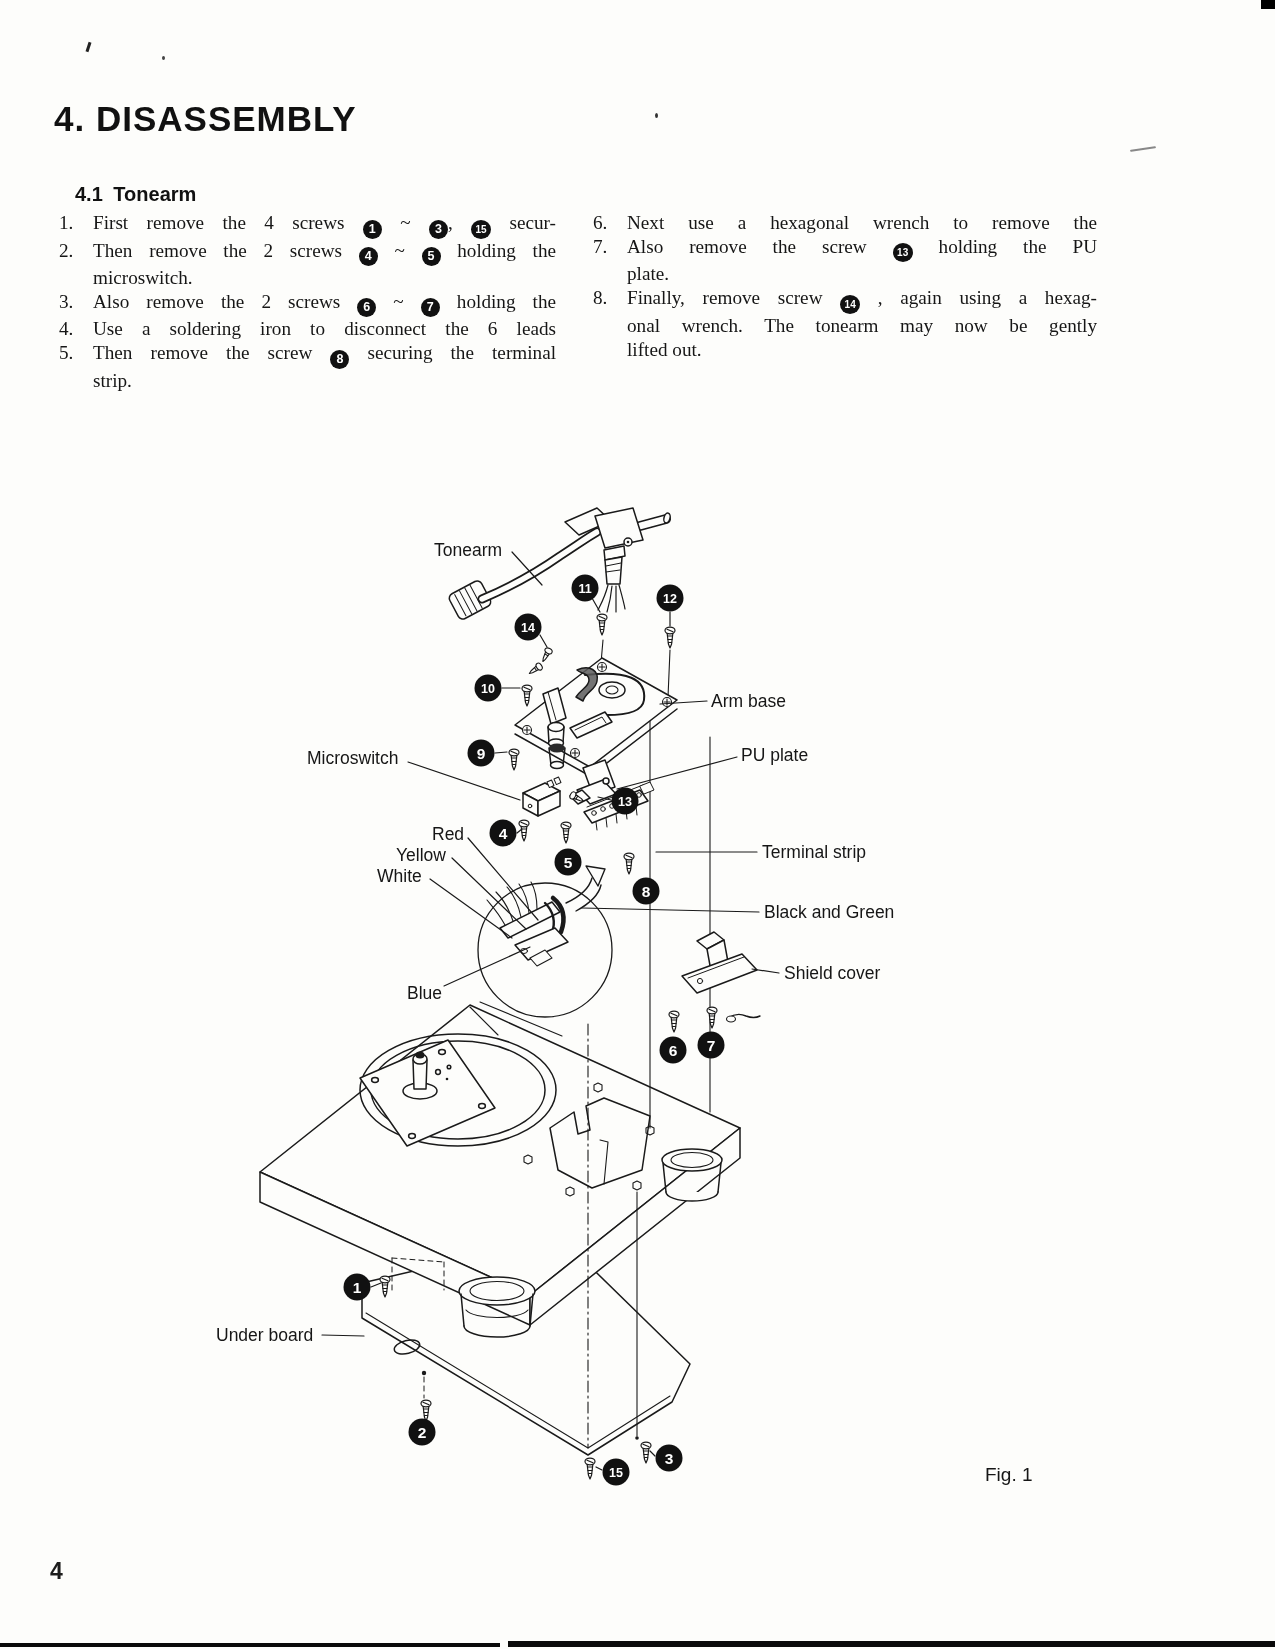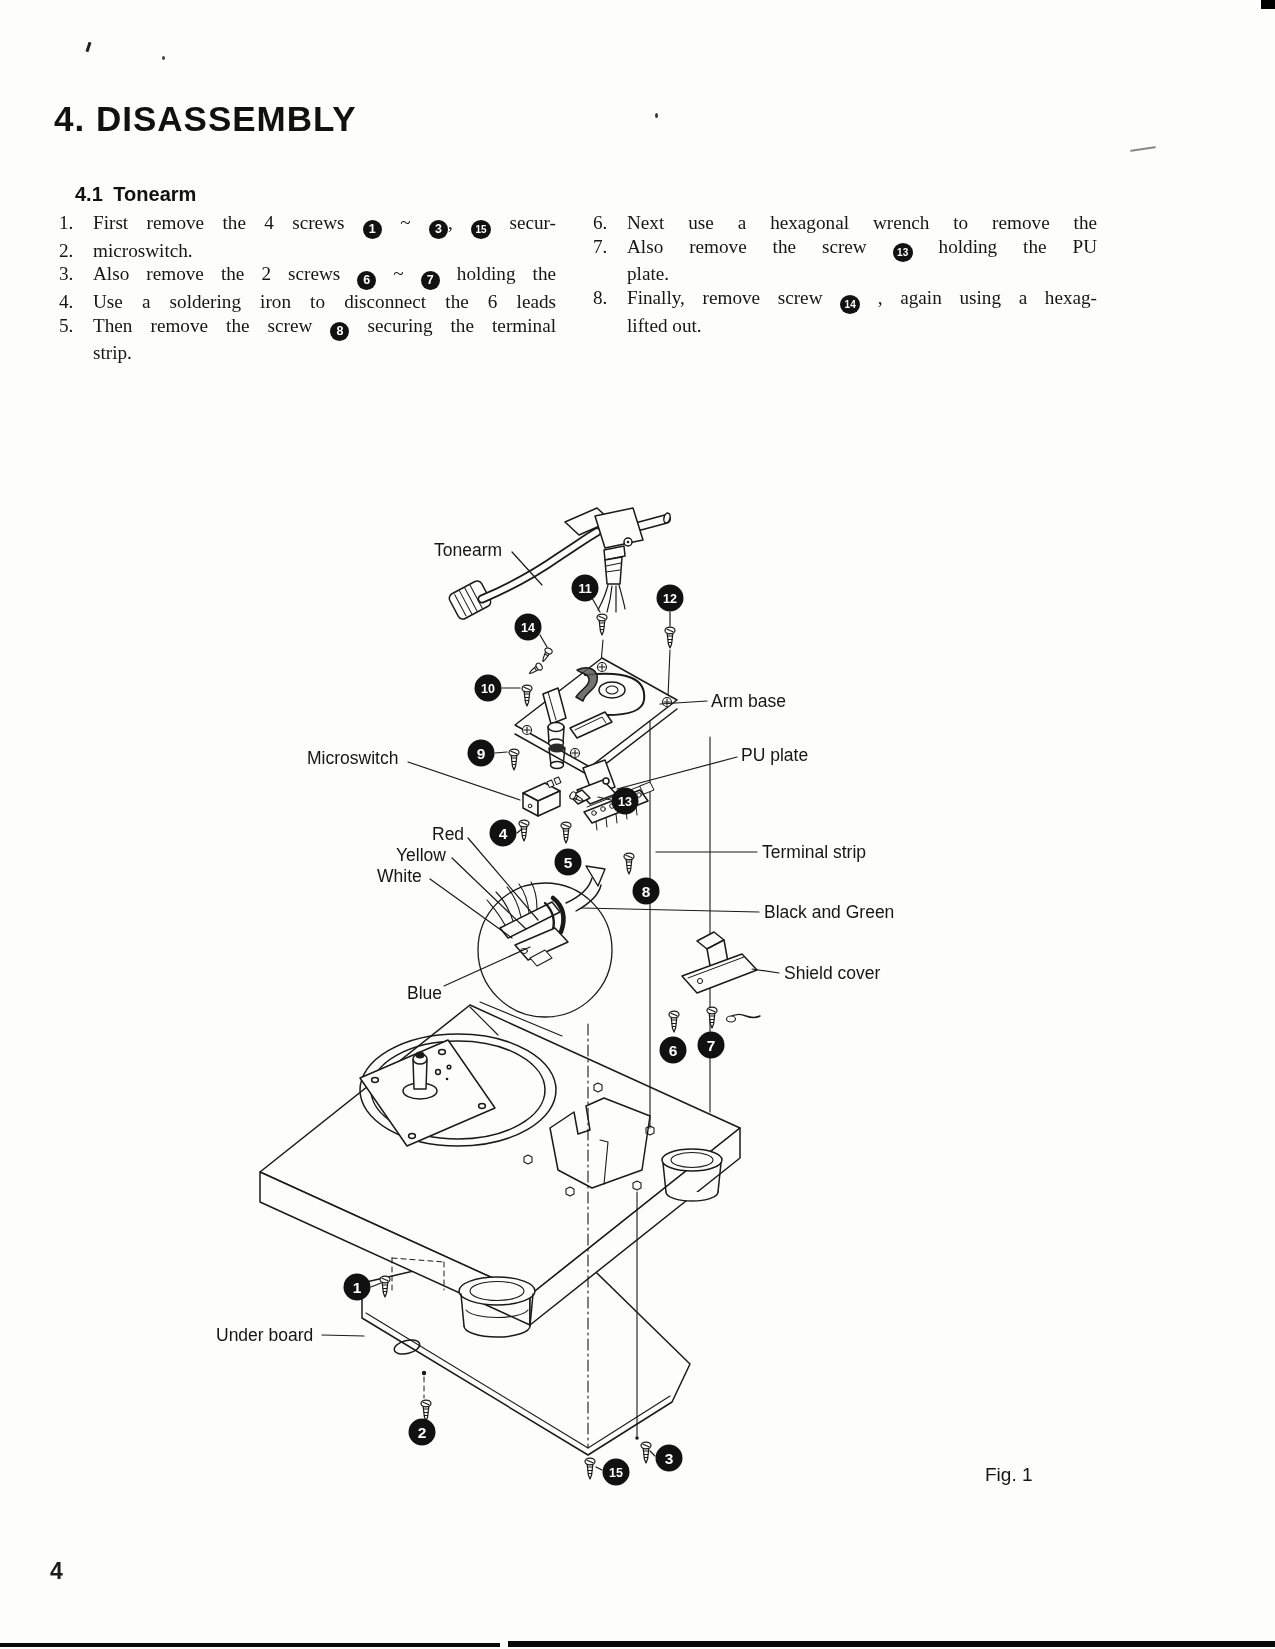--- a/index.html
+++ b/index.html
@@ -73,20 +73,21 @@
 <div class="col" id="col-left">
     <div class="step">
       <span class="step-num">1.</span>
       <div class="step-body">
         <div class="step-line j">First remove the 4 screws <span class="badge">1</span> ~ <span class="badge">3</span>, <span class="badge b2">15</span> secur-</div>
       </div>
     </div>
     <div class="step">
       <span class="step-num">2.</span>
       <div class="step-body">
+        <div class="step-line j">Then remove the 2 screws <span class="badge">4</span> ~ <span class="badge">5</span> holding the</div>
         <div class="step-line">microswitch.</div>
       </div>
     </div>
     <div class="step">
       <span class="step-num">3.</span>
       <div class="step-body">
         <div class="step-line j">Also remove the 2 screws <span class="badge">6</span> ~ <span class="badge">7</span> holding the</div>
       </div>
     </div>
     <div class="step">
@@ -114,20 +115,21 @@
       <span class="step-num">7.</span>
       <div class="step-body">
         <div class="step-line j">Also remove the screw <span class="badge b2">13</span> holding the PU</div>
         <div class="step-line">plate.</div>
       </div>
     </div>
     <div class="step">
       <span class="step-num">8.</span>
       <div class="step-body">
         <div class="step-line j">Finally, remove screw <span class="badge b2">14</span> , again using a hexag-</div>
+        <div class="step-line j">onal wrench. The tonearm may now be gently</div>
         <div class="step-line">lifted out.</div>
       </div>
     </div>
   </div>
 
 <svg id="figure-svg" class="abs" width="1275" height="1060" viewBox="0 470 1275 1060" fill="none" stroke="#1a1a1a" stroke-width="1.5" stroke-linecap="round" stroke-linejoin="round">
 
   <g>
     <polygon points="362,1283 560,1237 690,1364 672,1402 588,1455 362,1318" fill="#fdfdfb"></polygon>
     <polyline points="366,1313 588,1448 670,1396" stroke-width="1.1"></polyline>

